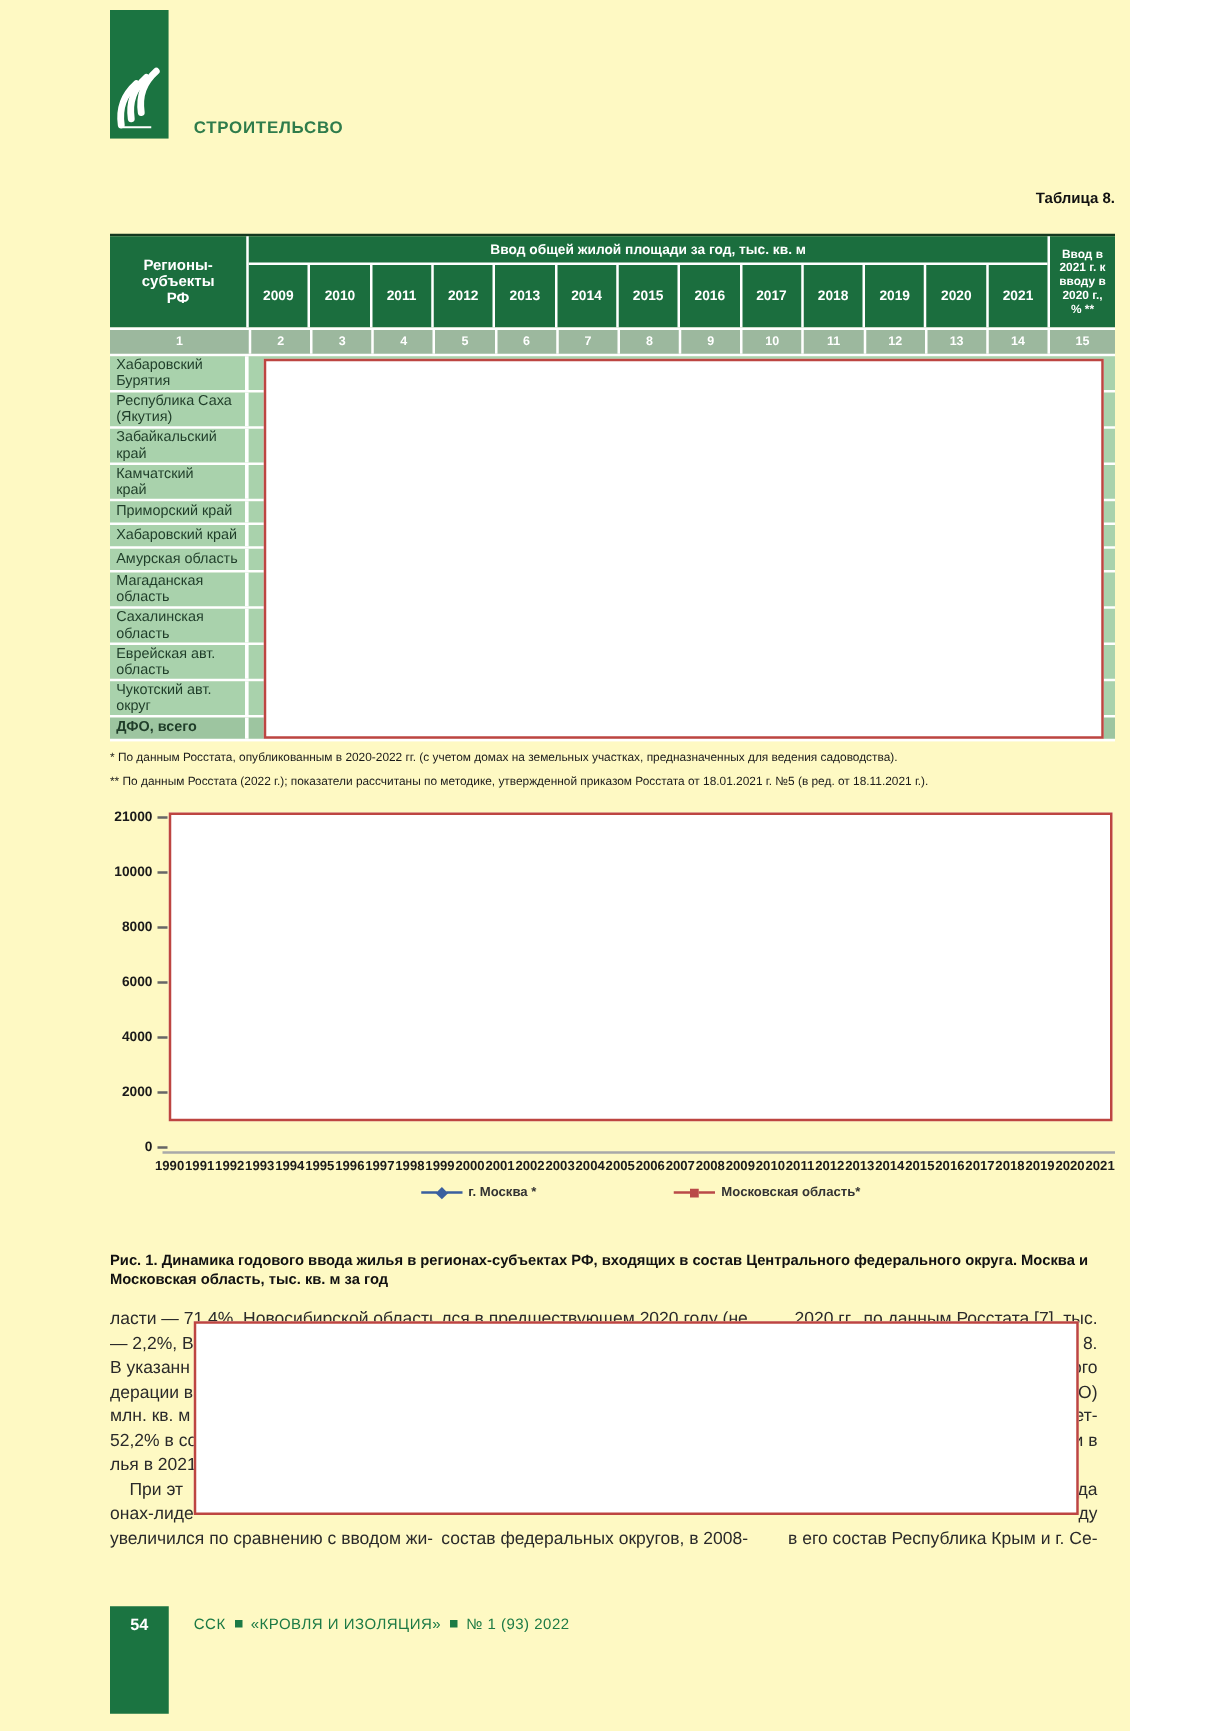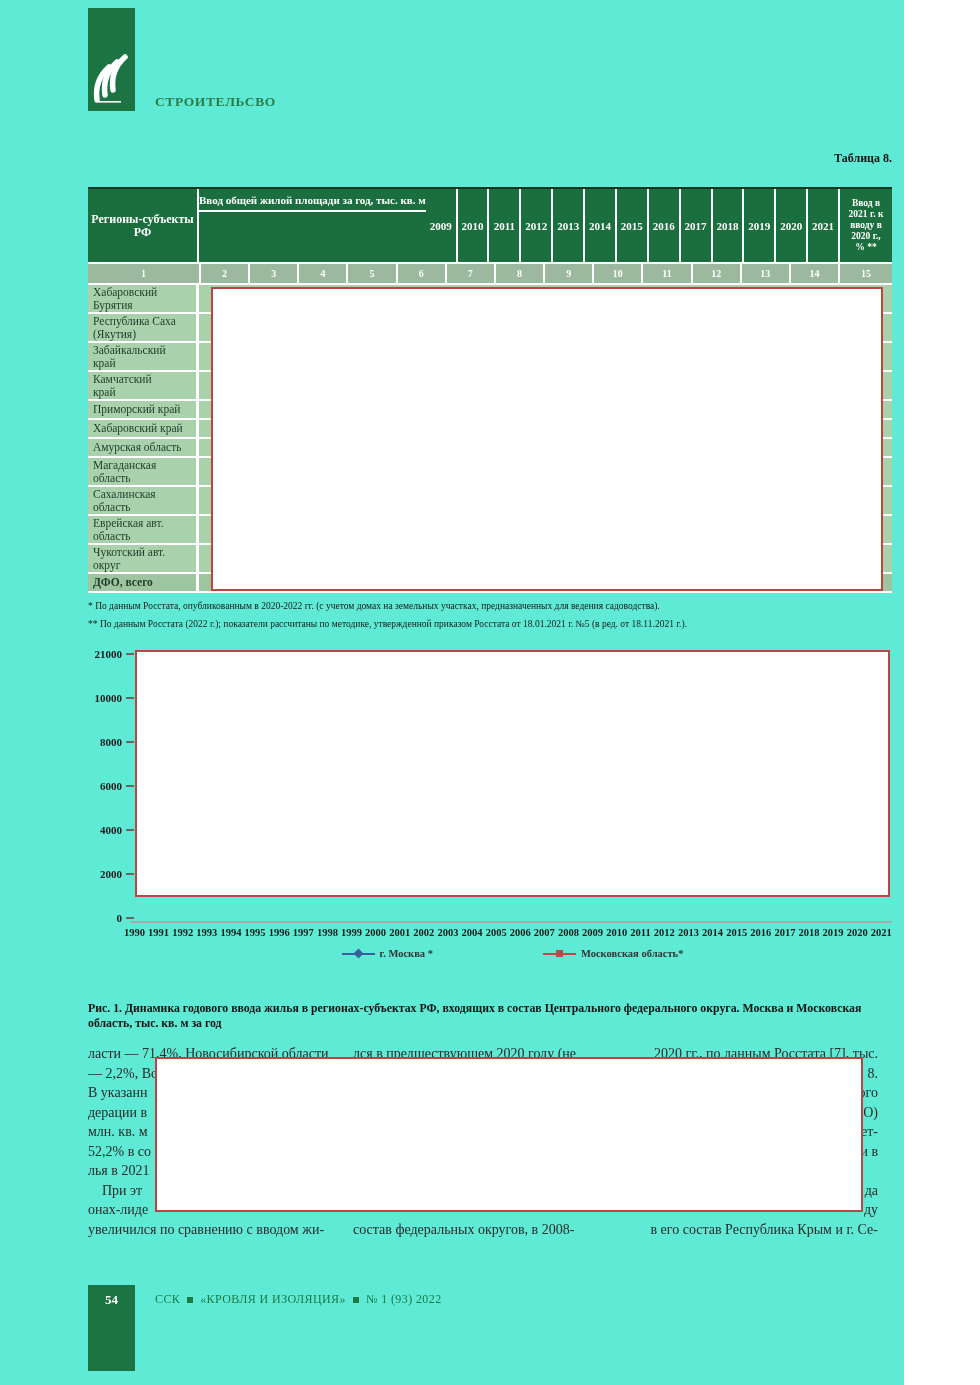--- a/index.html
+++ b/index.html
@@ -1,37 +1,37 @@
 <!DOCTYPE html>
 <html><head>
 <meta charset="utf-8">
 <style>
   * { margin:0; padding:0; box-sizing:border-box; }
   html,body { background:#fff; }
   .page {
-    position:relative; width:904px; height:1385px; background:#5eead4;
-    font-family:Liberation Serif, serif; color:#222; overflow:hidden;
+    position:relative; width:904px; height:1385px; background:#fef9c3;
+    font-family:Liberation Sans, sans-serif; color:#222; overflow:hidden;
   }
   
   .logo { position:absolute; left:88px; top:8px; width:47px; height:103px; }
   .section-label {
     position:absolute; left:155px; top:94px; font-size:13.5px; font-weight:bold;
     color:#2f7c4b; letter-spacing:0.6px;
   }
   
   .tbl-label { position:absolute; left:592px; top:151px; width:300px; text-align:right;
     font-size:12px; font-weight:bold; color:#111; }
   .tbl-title { position:absolute; left:88px; top:168px; width:804px; text-align:center;
     font-size:12px; font-weight:bold; color:#111; }
   .htable { position:absolute; left:88px; top:187px; width:804px; border-top:2px solid #14381f; }
   .thead { display:flex; height:73px; background:#1b6e3e; color:#fff; }
   .th-regions { flex:0 0 111px; display:flex; align-items:center; justify-content:center;
     text-align:center; font-size:12px; font-weight:bold; white-space:pre-line; line-height:13px;
     border-right:2px solid #fff; }
-  .th-mid { flex:1; display:flex; flex-direction:row; }
+  .th-mid { flex:1; display:flex; flex-direction:column; }
   .th-group { height:23px; display:flex; align-items:center; justify-content:center;
     font-size:11px; font-weight:bold; border-bottom:2px solid #fff; }
   .th-years { flex:1; display:flex; }
   .th-year { flex:1; display:flex; align-items:center; justify-content:center;
     font-size:11px; font-weight:bold; }
   .th-year + .th-year { border-left:2px solid #fff; }
   .th-ratio { flex:0 0 54px; display:flex; align-items:center; justify-content:center;
     text-align:center; font-size:9.5px; font-weight:bold; line-height:11px; white-space:pre-line;
     border-left:2px solid #fff; }
   .num-row { display:flex; height:23px; border-top:2px solid #fff; border-bottom:2px solid #fff;

